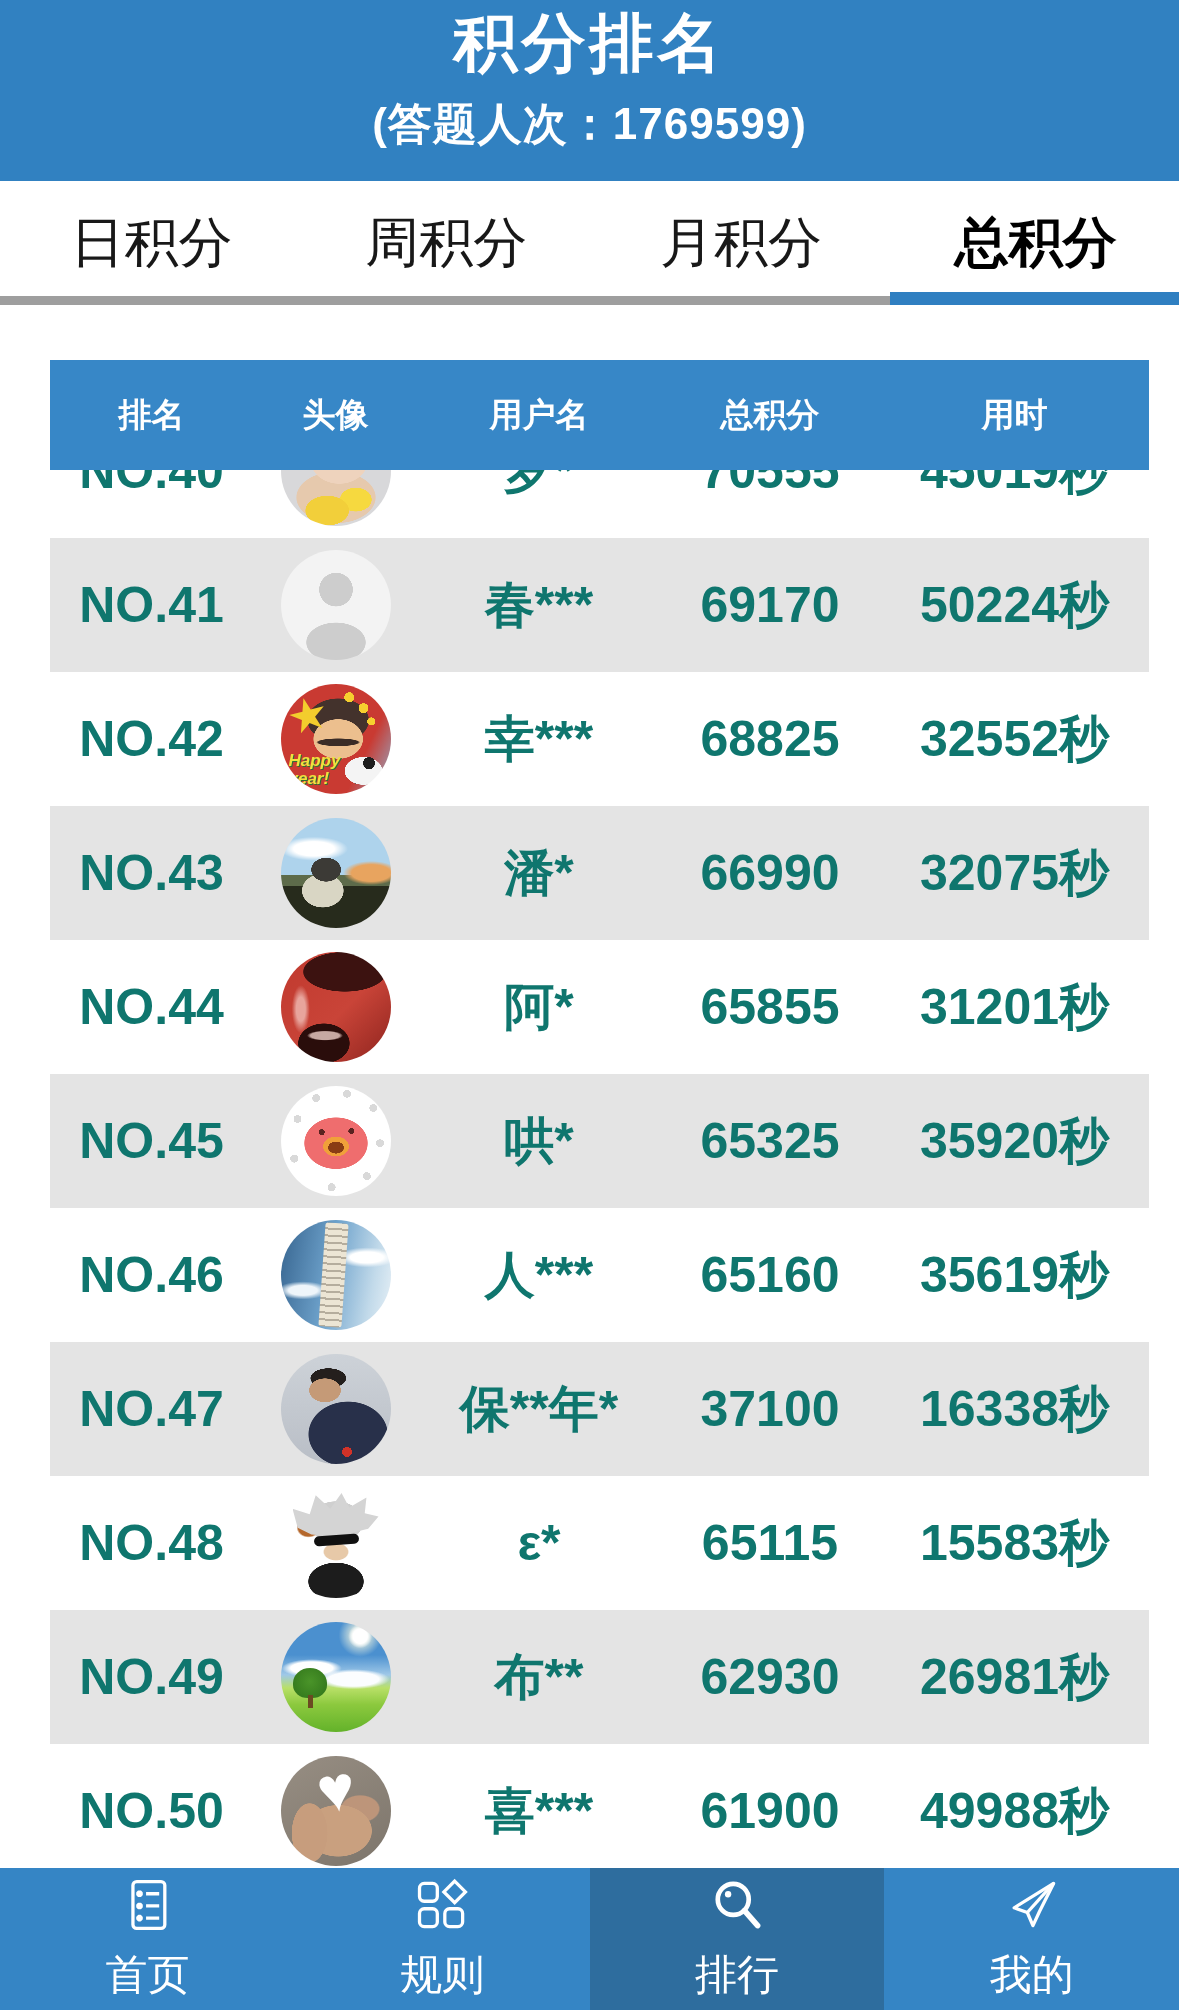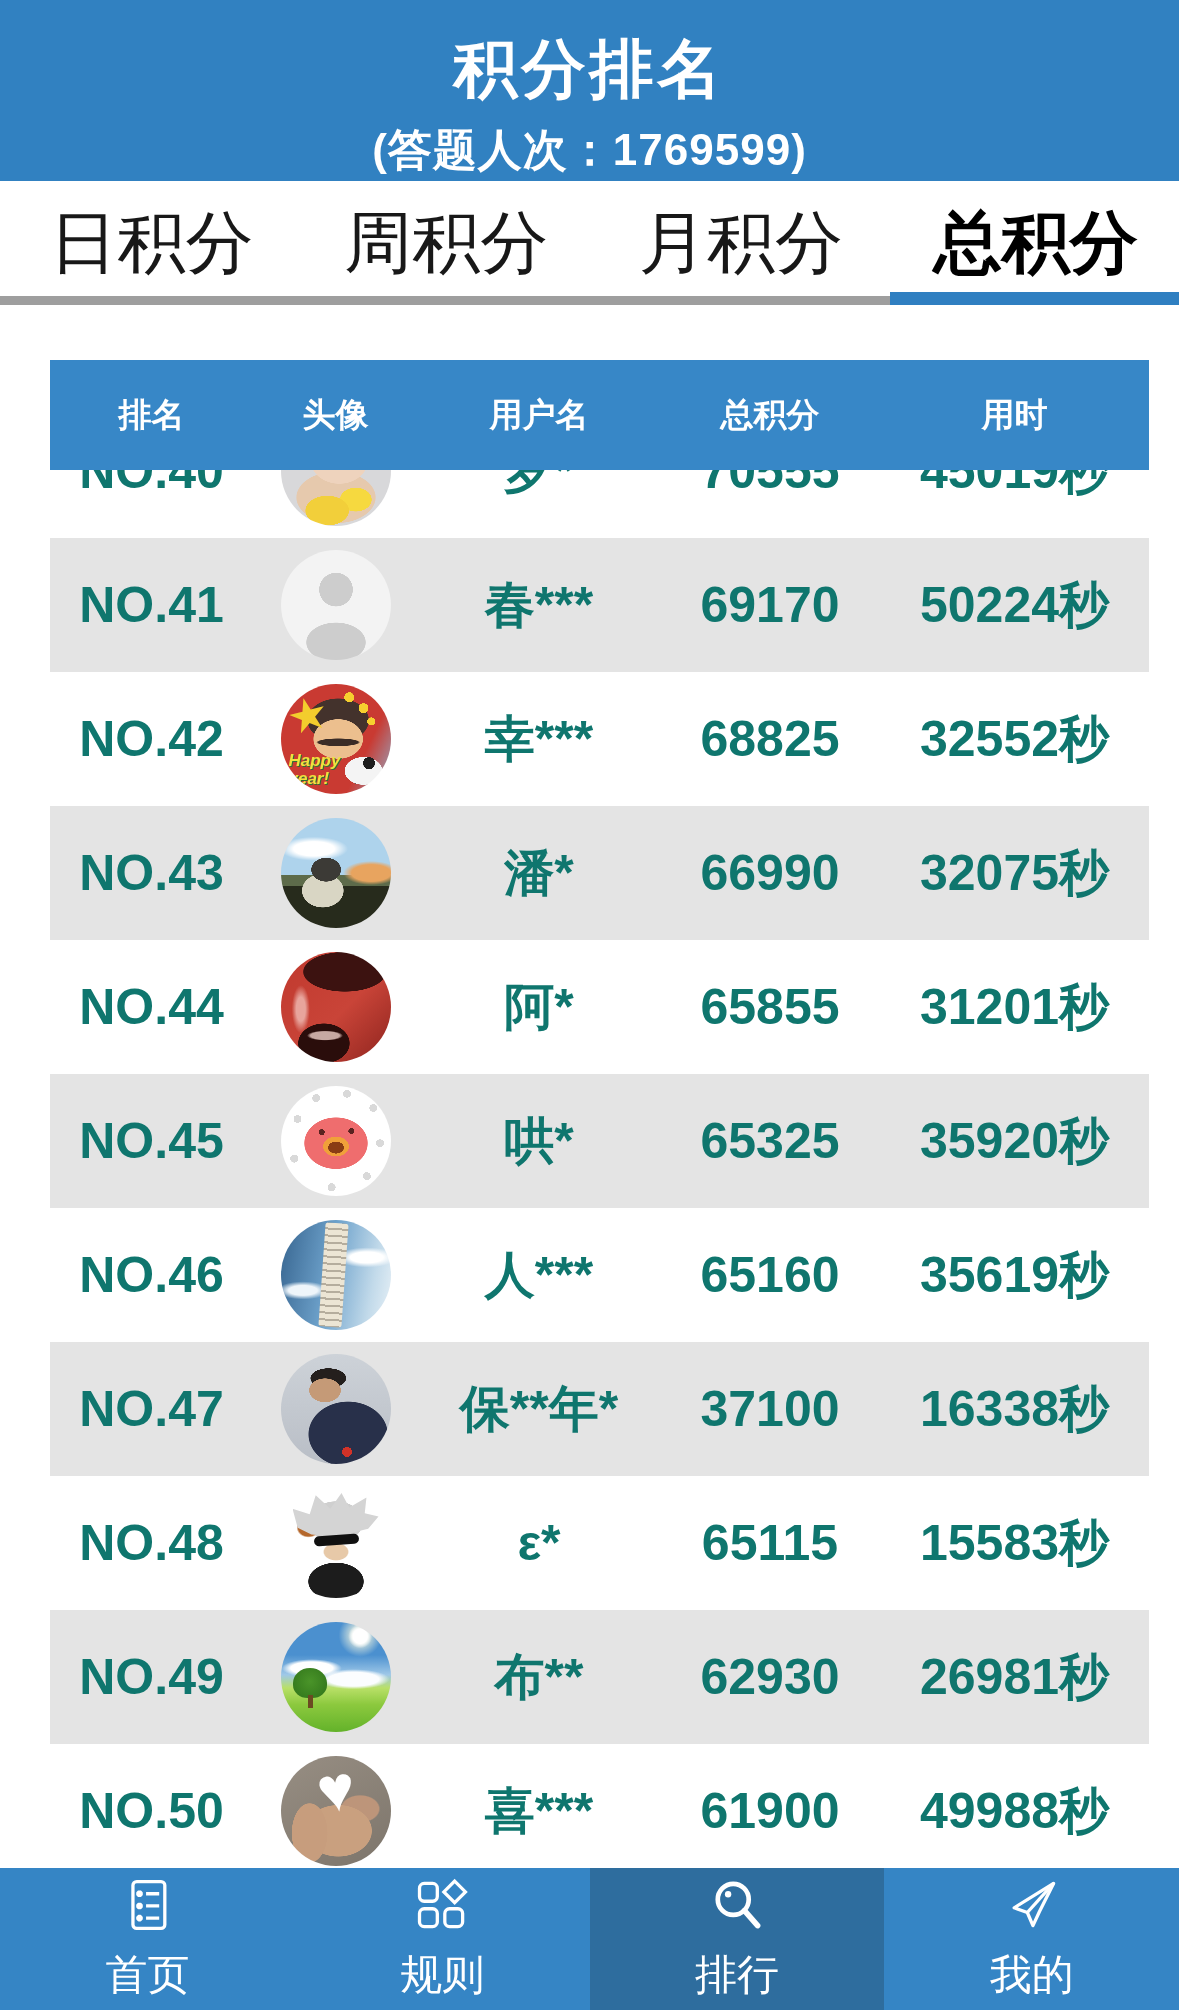--- a/index.html
+++ b/index.html
@@ -7,33 +7,33 @@
     width:1179px;height:2010px;position:relative;overflow:hidden;
     background:#ffffff;
     font-family:"Liberation Sans","DejaVu Sans",sans-serif;
     -webkit-font-smoothing:antialiased;
   }
   
   .app-header{
     position:absolute;top:0;left:0;width:100%;height:181px;
     background:#3181c1;color:#fff;text-align:center;z-index:6;
   }
-  .app-title{margin:0;padding-top:26px;font-size:64px;font-weight:700;letter-spacing:4px;text-align:center;}
+  .app-title{margin:0;font-size:64px;font-weight:700;letter-spacing:4px;text-align:center;}
   .app-subtitle{margin:8px 0 0 0;font-size:44px;font-weight:600;letter-spacing:1px;}
   
   .tab-bar{
     position:absolute;top:181px;left:0;width:100%;height:124px;
     background:#fff;display:flex;align-items:center;
   }
   .tab-bar::before{
     content:"";position:absolute;left:0;bottom:0;width:100%;height:9px;
     background:#9e9e9e;z-index:1;
   }
   .tab{
-    position:relative;flex:1;text-align:center;font-size:68px;
+    position:relative;flex:1;text-align:center;font-size:54px;
     color:#181818;font-weight:500;height:100%;
     display:flex;align-items:center;justify-content:center;cursor:pointer;padding-left:8px;
   }
   .tab.active{font-weight:800;color:#000;}
   .tab.active::after{
     content:"";position:absolute;left:6px;right:0;bottom:0;height:13px;
     background:#2f7fc1;z-index:2;
   }
   
   .grid{

